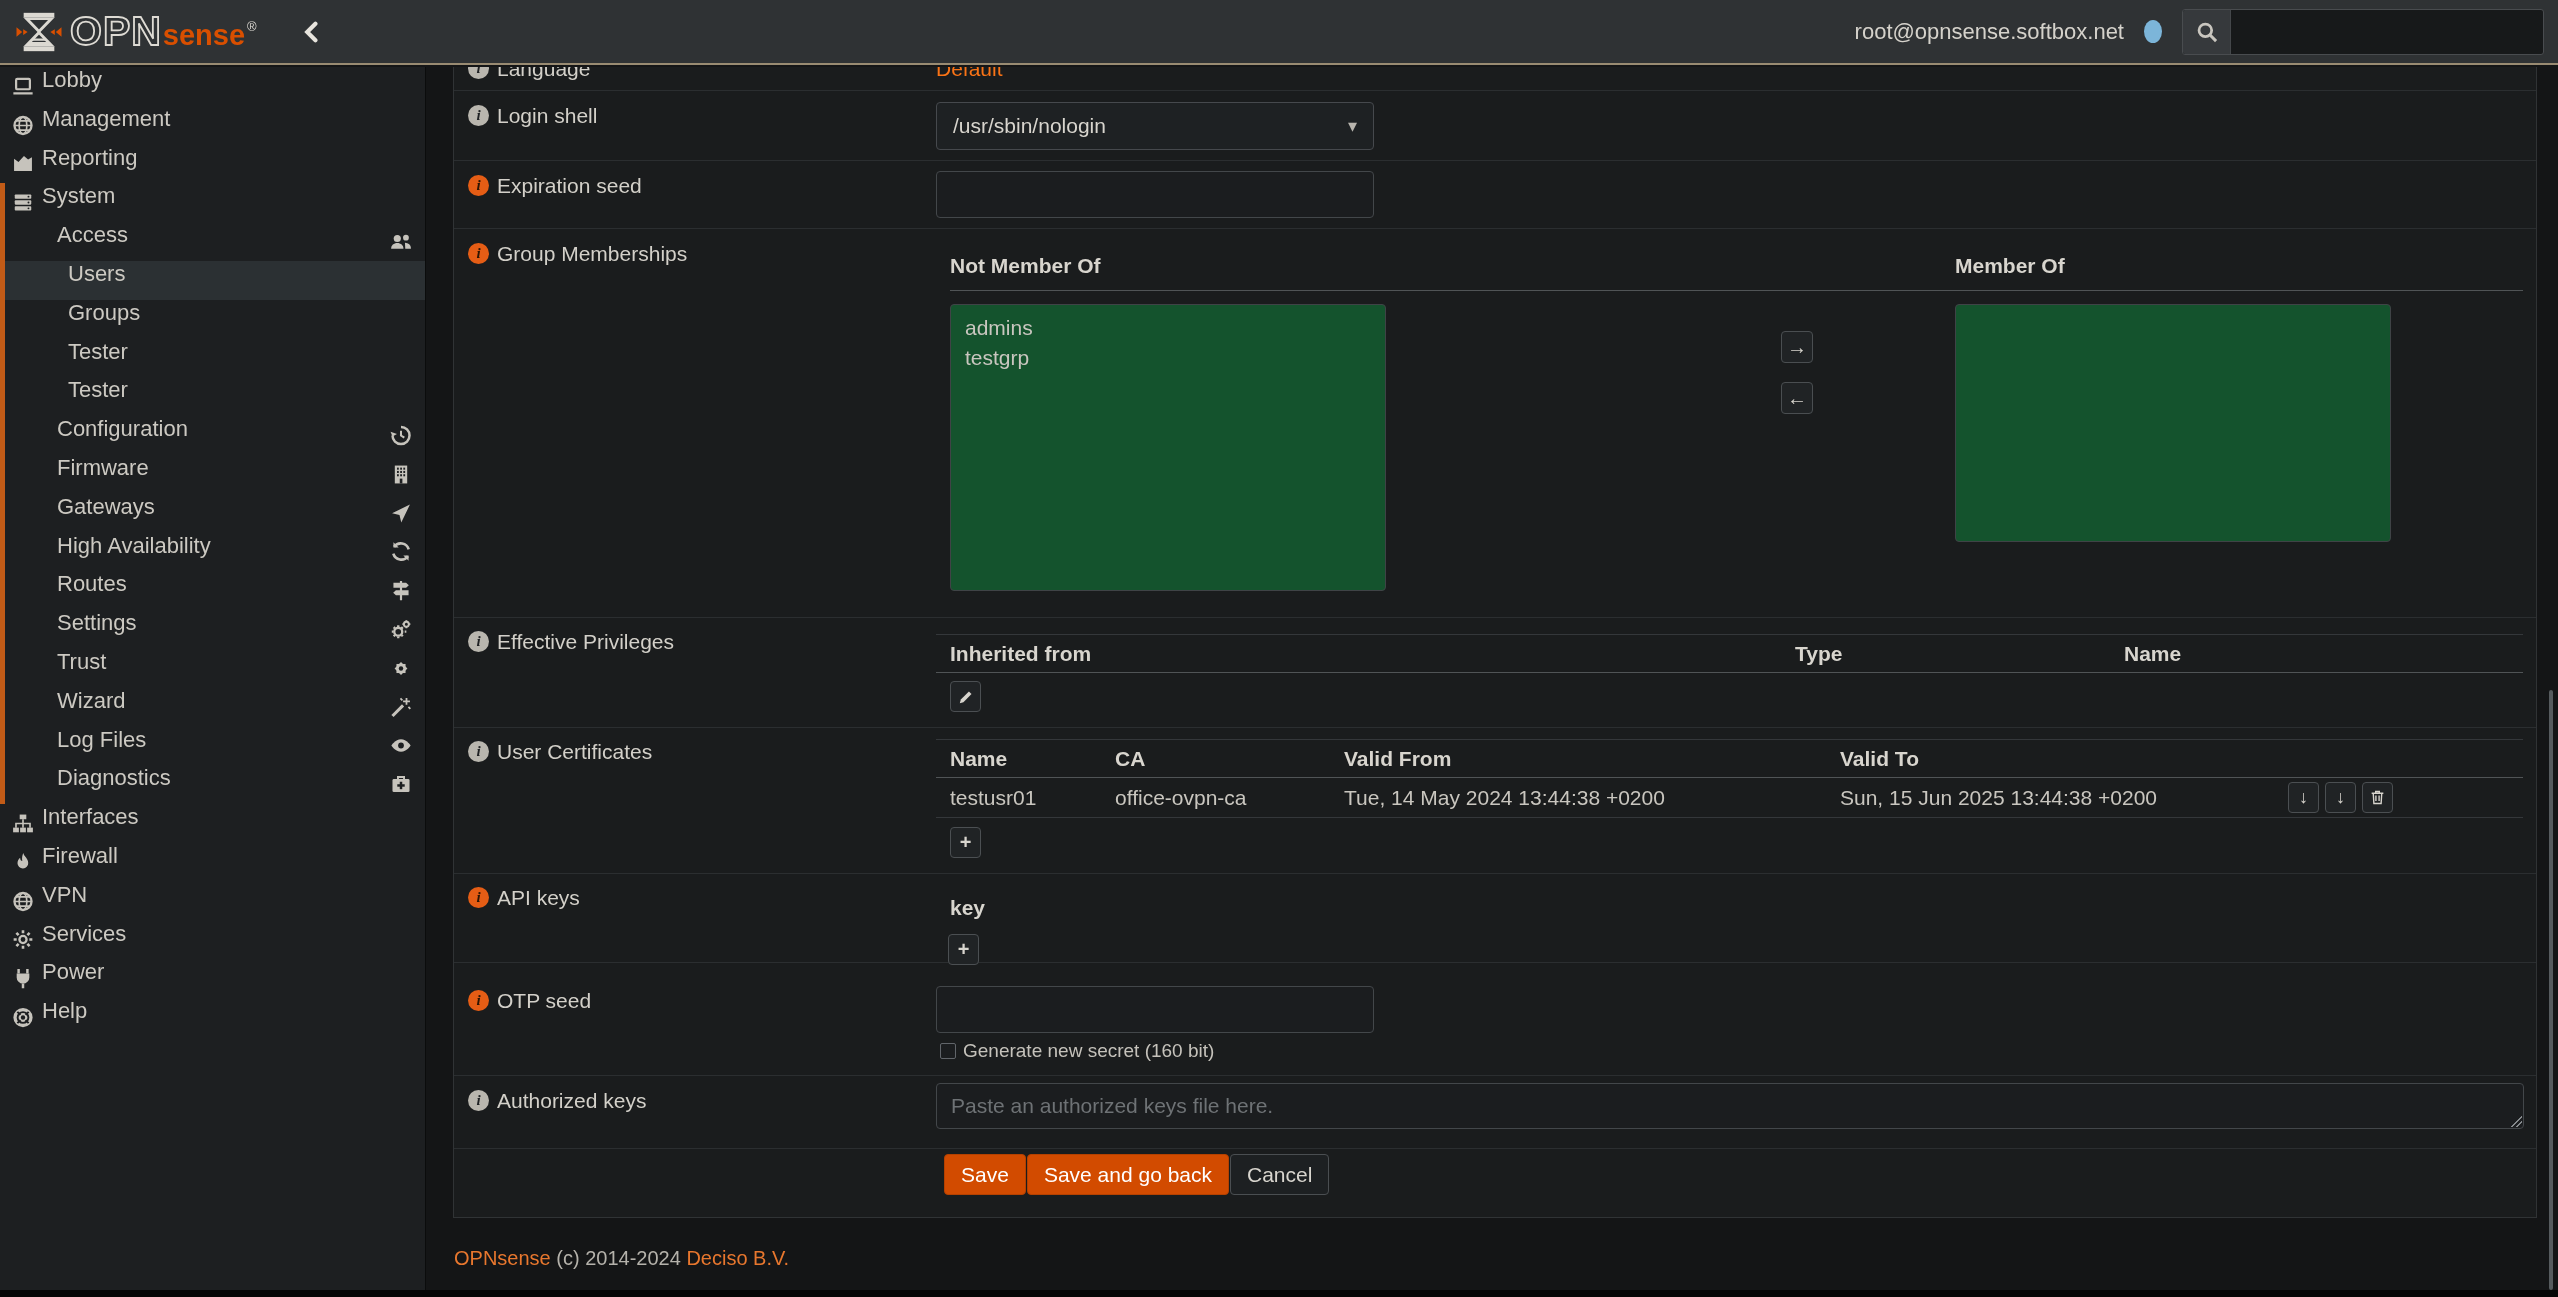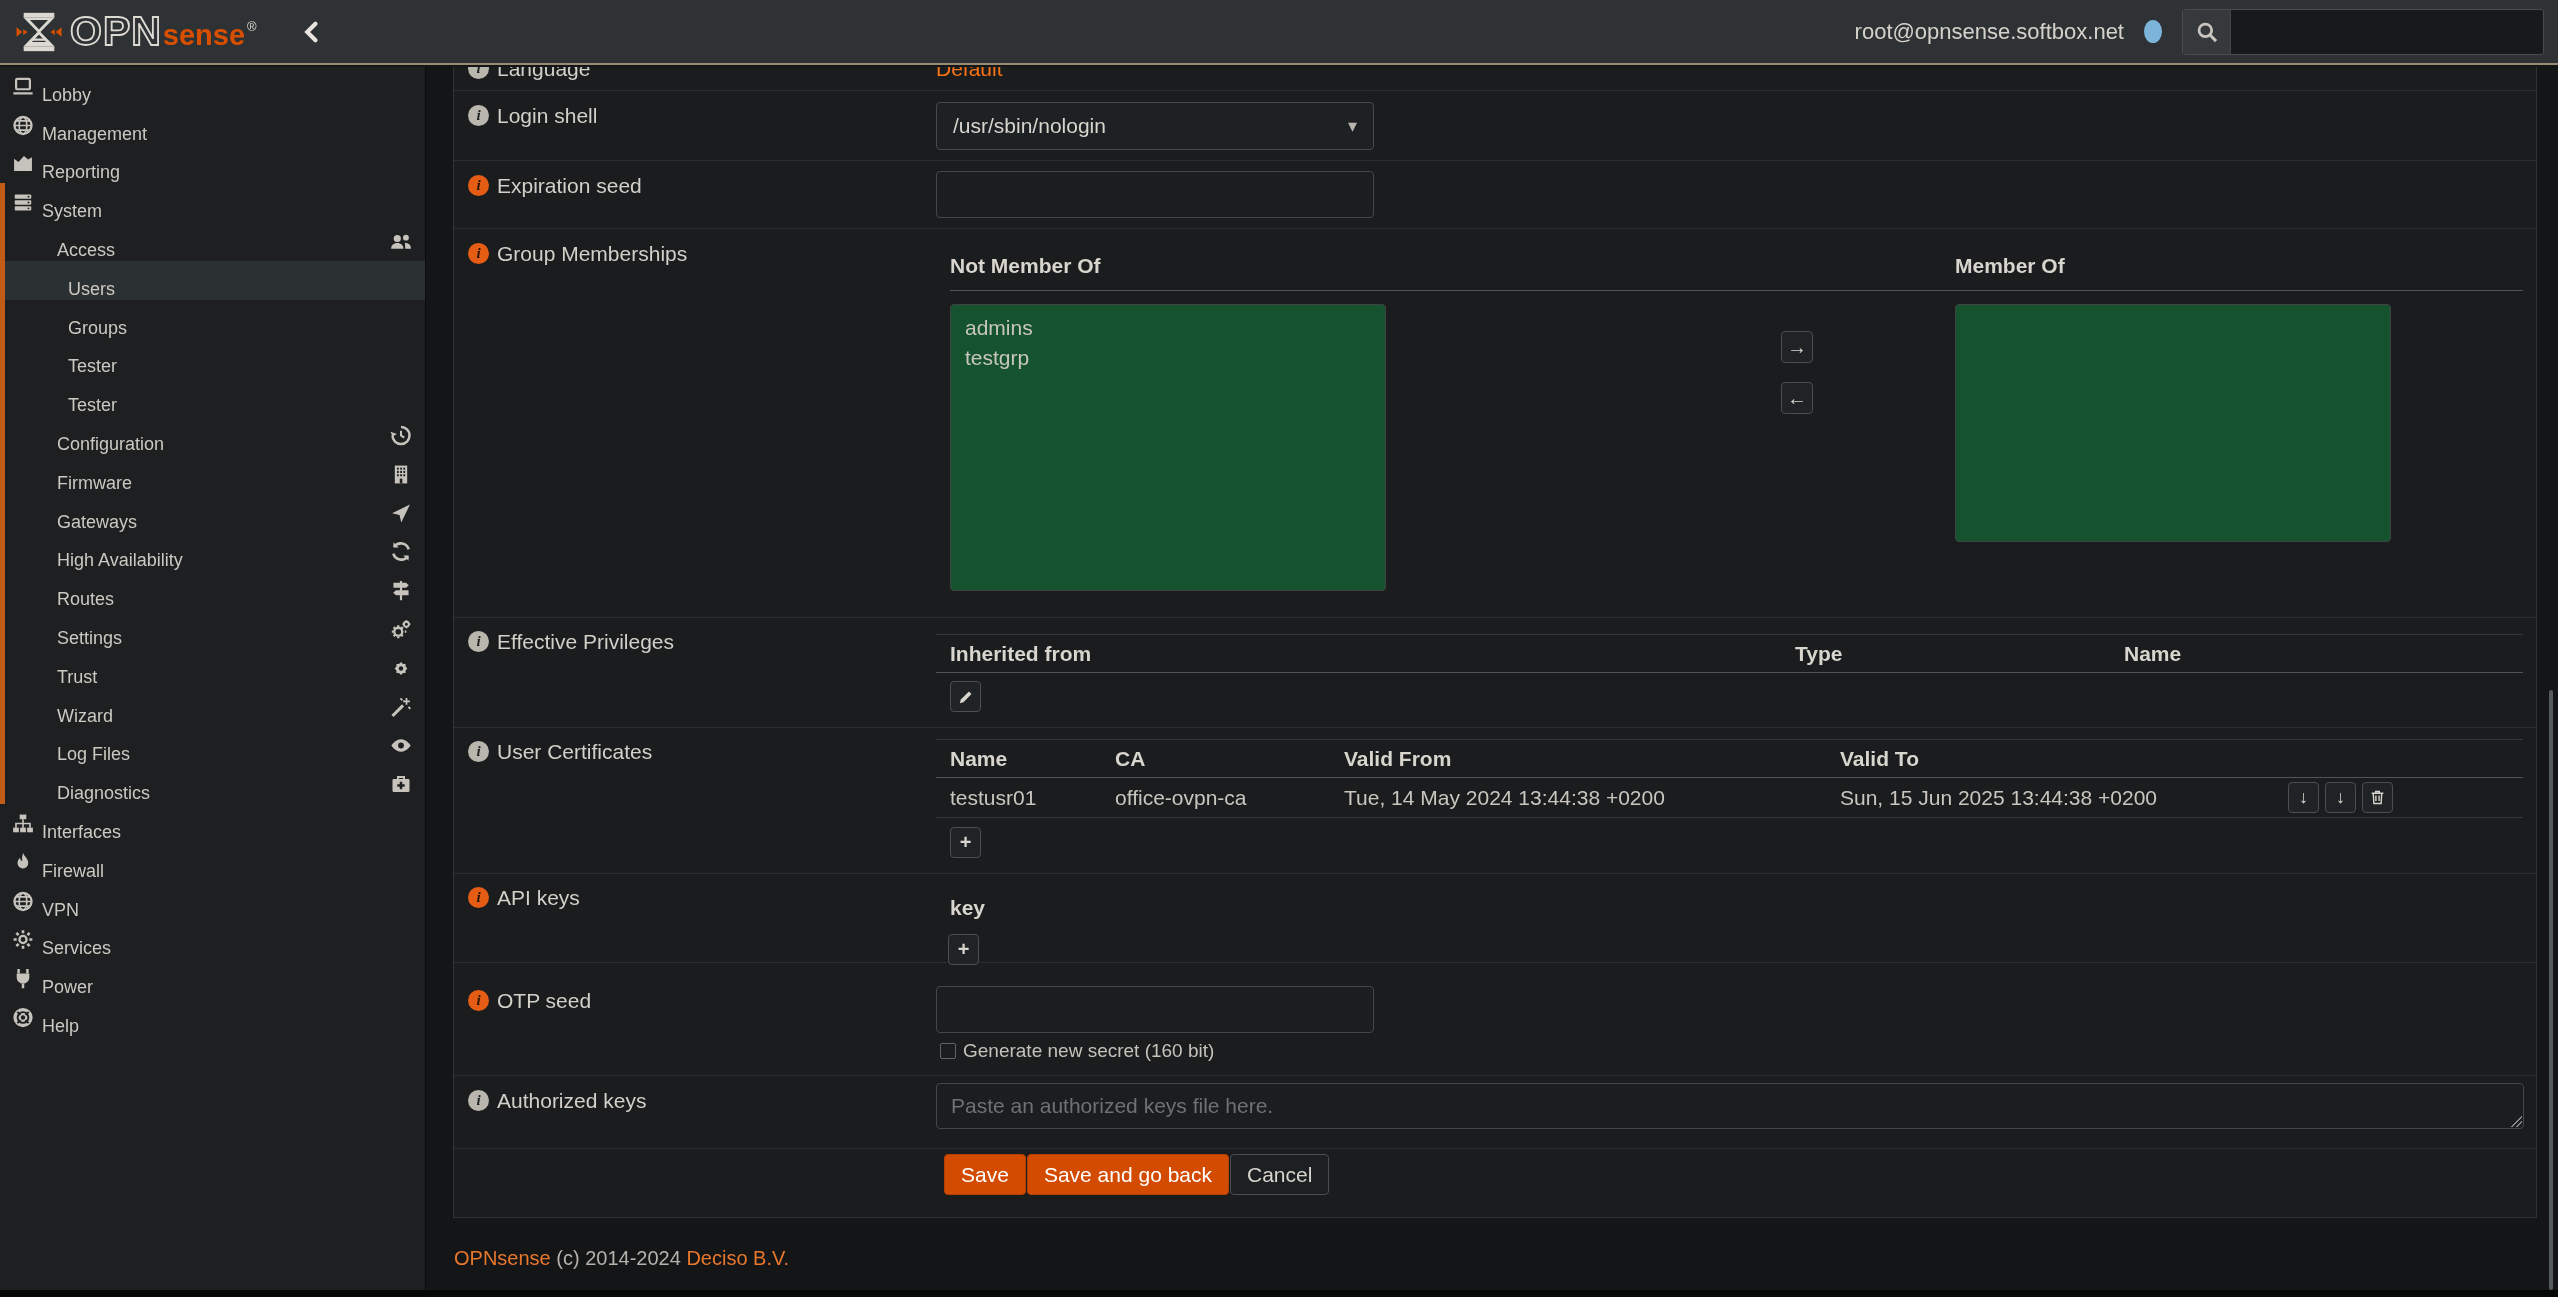--- a/index.html
+++ b/index.html
@@ -30,21 +30,21 @@
   .collapse-btn { margin-left:40px; width:30px; height:34px; display:flex; align-items:center; justify-content:center; cursor:pointer; }
   .header-right { margin-left:auto; display:flex; align-items:center; gap:20px; }
   .user-label { font-size:22px; color:#d5d2cb; }
   .avatar { width:18px; height:23px; border-radius:50%; background:#7cb5d9; }
   .searchbox { width:362px; height:46px; background:#17191a; border:1px solid #494c4f; border-radius:3px; display:flex; overflow:hidden; }
   .search-seg { width:48px; flex:none; background:#36393c; border-right:1px solid #44474a; display:flex; align-items:center; justify-content:center; }
   .searchbox input { flex:1; background:transparent; border:none; outline:none; color:#d8d5ce; font-size:20px; padding:0 10px; font-family:inherit; }
 
   
   .sidebar { position:absolute; top:67px; left:0; width:425px; bottom:0; background:#1d1f21; }
-  .side-item { height:38.8px; display:flex; align-items:flex-end; position:relative; color:#ccc9c2; font-size:18px; cursor:pointer; }
+  .side-item { height:38.8px; display:flex; align-items:flex-start; position:relative; color:#ccc9c2; font-size:22px; cursor:pointer; }
   .lv0 { padding-left:42px; }
   .lv1 { padding-left:57px; }
   .lv2 { padding-left:68px; }
   .ic-left { position:absolute; left:11px; top:50%; transform:translateY(-50%); width:23px; height:23px; display:flex; align-items:center; justify-content:center; }
   .ic-right { position:absolute; right:13px; top:50%; transform:translateY(-50%); width:23px; height:23px; display:flex; align-items:center; justify-content:center; }
   .ii { width:22px; height:22px; }
   .bar::before { content:""; position:absolute; left:0; top:0; bottom:0; width:5px; background:#c25b17; }
   .side-item.active { background:#2b3033; }
 
   

